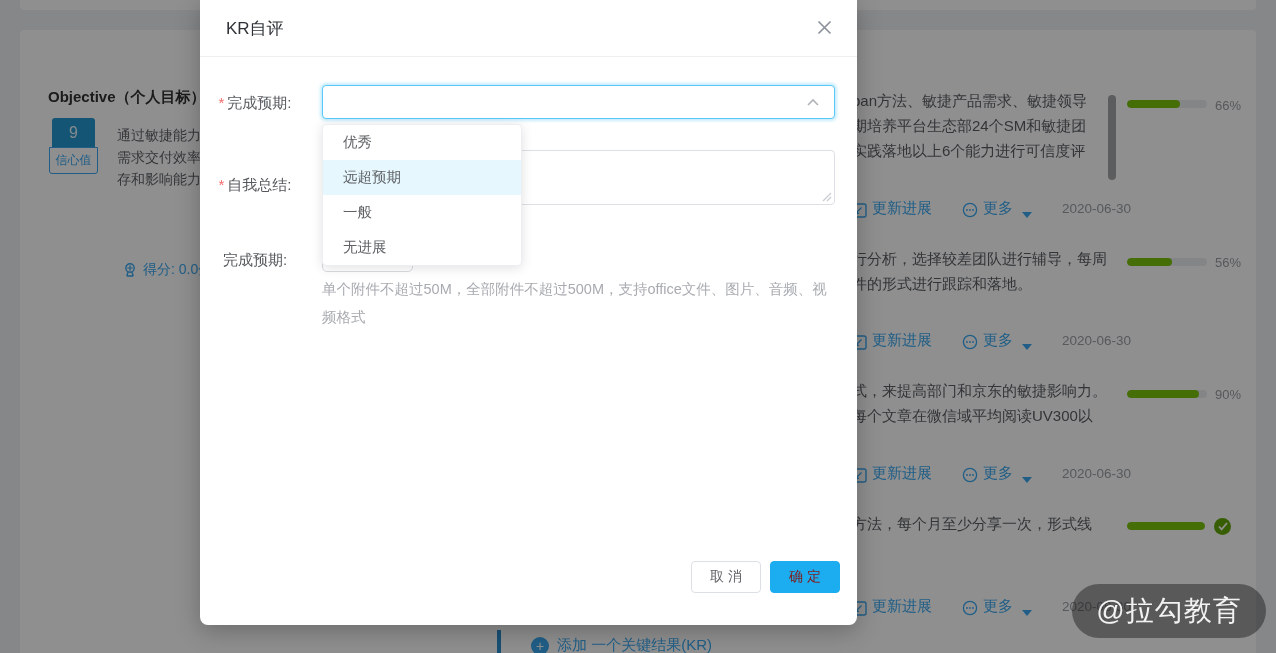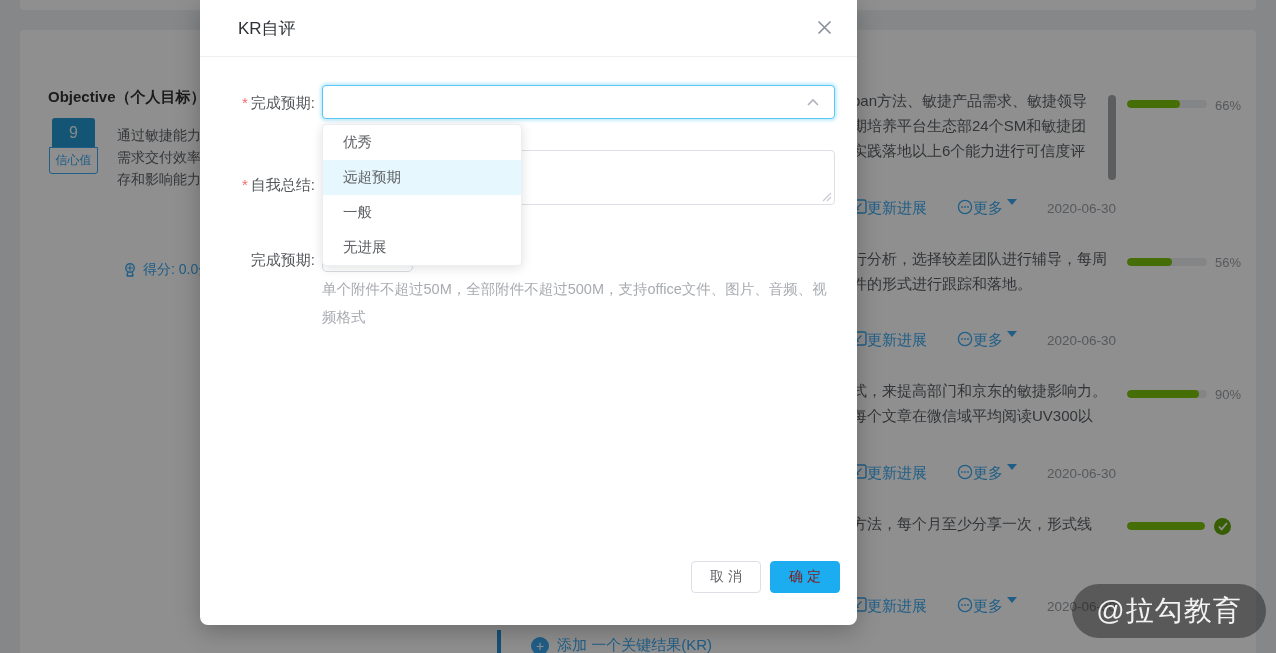--- a/index.html
+++ b/index.html
@@ -24,41 +24,41 @@
 
   .kr-item { position:absolute; left:0; top:0; width:1276px; }
   .kr-text { position:absolute; font-size:15px; line-height:25px; color:#5a5e63; }
   .kr-text div { white-space:nowrap; }
   .kr-scrollbar { position:absolute; left:1108px; top:95px; width:8px; height:85px; background:#a3a6a9; border-radius:4px; }
   .pbar { position:absolute; width:80px; height:8px; background:#ebeef0; border-radius:4px; overflow:hidden; }
   .pbar .fill { height:100%; background:#7ec40c; border-radius:4px; }
   .pct { position:absolute; font-size:13px; color:#9a9ea3; }
   .check-badge { position:absolute; width:17px; height:17px; border-radius:50%; background:#64a806; display:flex; align-items:center; justify-content:center; }
   .link-row { position:absolute; display:flex; align-items:center; font-size:15px; }
-  .blue-link { display:flex; align-items:flex-start; color:#3aa8f0; white-space:nowrap; cursor:pointer; }
+  .blue-link { display:flex; align-items:flex-end; gap:5px; color:#3aa8f0; white-space:nowrap; cursor:pointer; }
   .kr-date { color:#9aa0a6; font-size:13.5px; white-space:nowrap; }
   .caret-down { width:0; height:0; border-left:5px solid transparent; border-right:5px solid transparent; border-top:6px solid #3aa8f0; margin-left:4px; }
   .add-kr-bar { position:absolute; left:497px; top:630px; width:4px; height:23px; background:#2a8fd0; }
   .add-kr-row { position:absolute; left:531px; top:636px; display:flex; align-items:center; gap:8px; color:#3aa8f0; font-size:15px; white-space:nowrap; }
   .plus-circle { width:18px; height:18px; border-radius:50%; background:#3aa8f0; color:#fff; display:flex; align-items:center; justify-content:center; font-size:14px; line-height:1; }
 
   
   .overlay { position:absolute; inset:0; background:rgba(0,0,0,0.44); z-index:10; }
   .watermark { position:absolute; left:1072px; top:584px; width:194px; height:54px; border-radius:27px;
     background:rgba(15,15,15,0.42); color:#f2f2f2; display:flex; align-items:center; justify-content:center;
     font-size:28px; letter-spacing:1px; z-index:15; }
 
   
   .modal { position:absolute; left:200px; top:0; width:657px; height:625px; background:#fff;
     border-radius:0 0 8px 8px; box-shadow:0 6px 24px rgba(0,0,0,0.25); z-index:20; }
   .modal-header { position:relative; height:57px; border-bottom:1px solid #eef0f2; }
-  .modal-title { position:absolute; left:26px; top:17px; font-size:17px; color:#2f3338;margin-left:12px; }
+  .modal-title { position:absolute; left:26px; top:17px; font-size:17px; color:#2f3338; }
   .modal-close { position:absolute; right:22px; top:16px; width:22px; height:22px; display:flex; align-items:center; justify-content:center; cursor:pointer; }
 
-  .form-label { position:absolute; width:120px; text-align:right; font-size:15px; color:#55585c; white-space:nowrap; }
+  .form-label { position:absolute; width:120px; text-align:center; font-size:15px; color:#55585c; white-space:nowrap; }
   .form-label .req { color:#f56c6c; margin-right:3px; }
   .lbl-expect { left:-5px; top:94px; }
   .lbl-summary { left:-5px; top:176px; }
   .lbl-upload { left:-5px; top:251px; }
 
   .select-box { position:absolute; left:122px; top:85px; width:513px; height:34px; background:#fff;
     border:1px solid #5ac8f5; border-radius:4px; box-shadow:0 0 3px 2px rgba(90,200,245,0.35); cursor:pointer; }
   .select-box .chevron { position:absolute; right:14px; top:10px; }
 
   .dropdown { position:absolute; left:122px; top:124px; width:200px; background:#fff; border:1px solid #eceef2;

